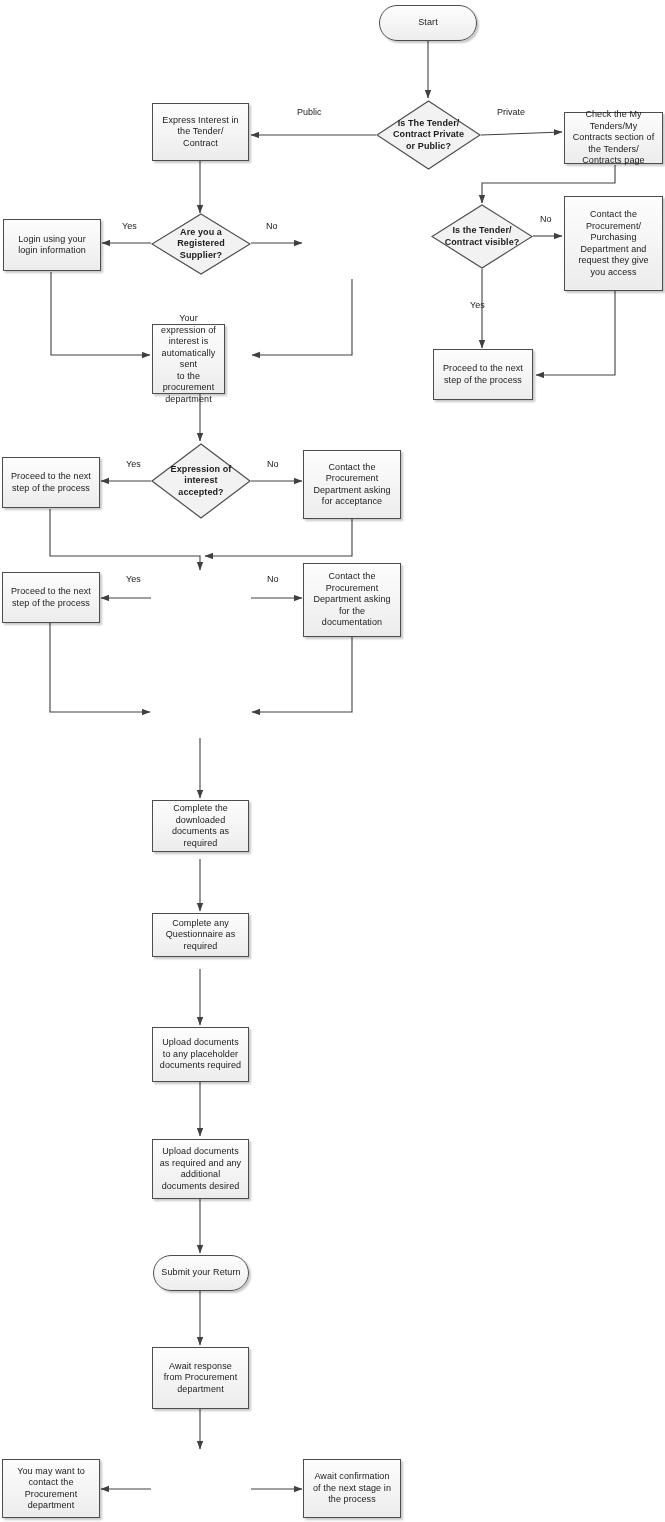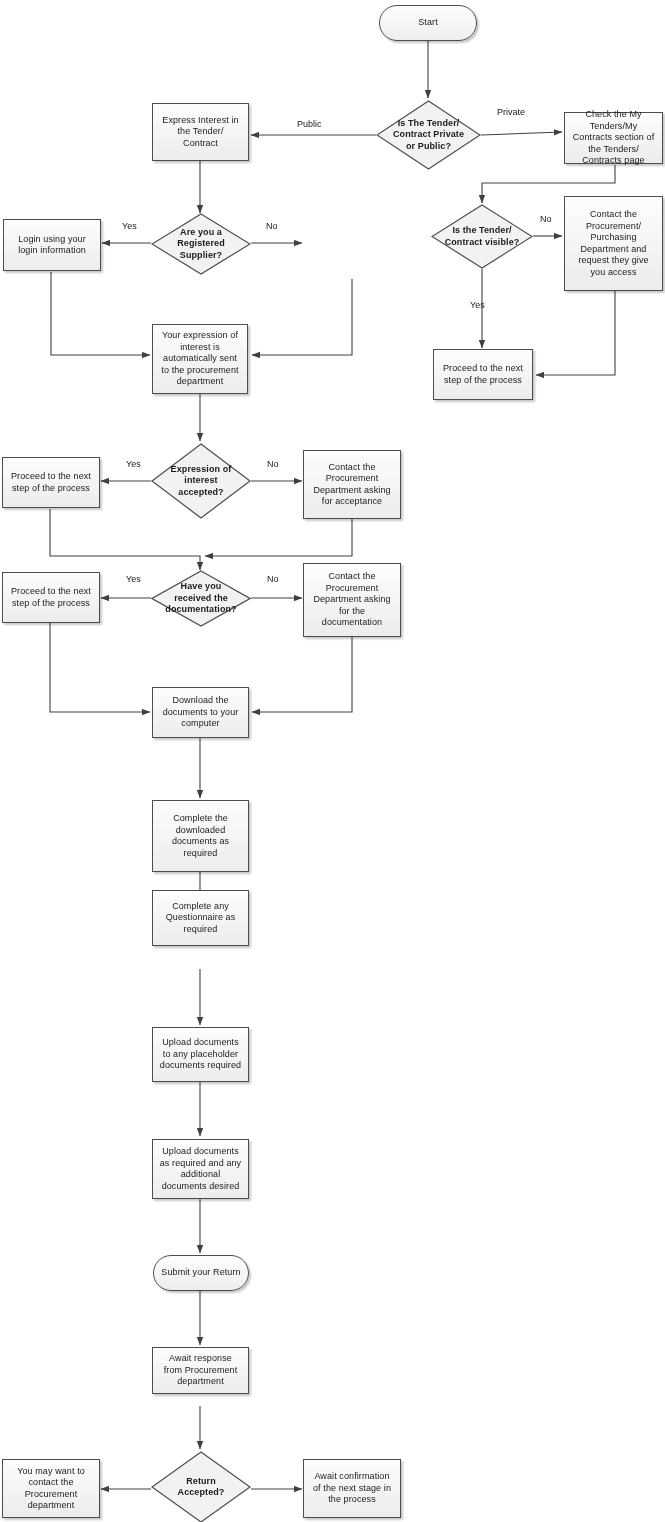--- a/index.html
+++ b/index.html
@@ -215,21 +215,21 @@
 Registered
 Supplier?</span>
   </div>
 
   <div class="node proc" style="left:3px; top:219px; width:98px; height:52px;">
     <span class="label">Login using your
 login information</span>
   </div>
 
 
-  <div class="node proc" style="left:152px; top:324px; width:96px; height:70px;">
+  <div class="node proc" style="left:152px; top:324px; width:73px; height:70px;">
     <span class="label">Your expression of
 interest is
 automatically sent
 to the procurement
 department</span>
   </div>
 
   <div class="node dec" style="left:151px; top:443px; width:100px; height:76px;">
     <svg class="diamond-svg" viewBox="0 0 100 76" preserveAspectRatio="none">
       <polygon points="50,1 99,38 50,75 1,38" fill="#f2f2f2" stroke="#4d4d4d" stroke-width="1.2"></polygon>
@@ -244,56 +244,43 @@
 step of the process</span>
   </div>
 
   <div class="node proc" style="left:303px; top:450px; width:98px; height:69px;">
     <span class="label">Contact the
 Procurement
 Department asking
 for acceptance</span>
   </div>
 
-  <div class="node dec" style="left:151px; top:570px; width:100px; height:57px;">
-    <svg class="diamond-svg" viewBox="0 0 100 57" preserveAspectRatio="none">
-      <polygon points="50,1 99,28.5 50,56 1,28.5" fill="#f2f2f2" stroke="#4d4d4d" stroke-width="1.2"></polygon>
-    </svg>
-    <span class="label">Have you
-received the
-documentation?</span>
-  </div>
 
   <div class="node proc" style="left:2px; top:572px; width:98px; height:51px;">
     <span class="label">Proceed to the next
 step of the process</span>
   </div>
 
   <div class="node proc" style="left:303px; top:563px; width:98px; height:74px;">
     <span class="label">Contact the
 Procurement
 Department asking
 for the
 documentation</span>
   </div>
 
-  <div class="node proc" style="left:152px; top:687px; width:97px; height:51px;">
-    <span class="label">Download the
-documents to your
-computer</span>
-  </div>
-
-  <div class="node proc" style="left:152px; top:800px; width:97px; height:72px;">
+
+  <div class="node proc" style="left:152px; top:800px; width:97px; height:52px;">
     <span class="label">Complete the
 downloaded
 documents as
 required</span>
   </div>
 
-  <div class="node proc" style="left:152px; top:890px; width:97px; height:56px;">
+  <div class="node proc" style="left:152px; top:913px; width:97px; height:44px;">
     <span class="label">Complete any
 Questionnaire as
 required</span>
   </div>
 
   <div class="node proc" style="left:152px; top:1027px; width:97px; height:55px;">
     <span class="label">Upload documents
 to any placeholder
 documents required</span>
   </div>
@@ -302,48 +289,41 @@
     <span class="label">Upload documents
 as required and any
 additional
 documents desired</span>
   </div>
 
   <div class="node term" style="left:153px; top:1255px; width:96px; height:36px;">
     <span class="label">Submit your Return</span>
   </div>
 
-  <div class="node proc" style="left:152px; top:1347px; width:97px; height:47px;">
+  <div class="node proc" style="left:152px; top:1347px; width:97px; height:62px;">
     <span class="label">Await response
 from Procurement
 department</span>
   </div>
 
-  <div class="node dec" style="left:151px; top:1451px; width:100px; height:72px;">
-    <svg class="diamond-svg" viewBox="0 0 100 72" preserveAspectRatio="none">
-      <polygon points="50,1 99,36 50,71 1,36" fill="#f2f2f2" stroke="#4d4d4d" stroke-width="1.2"></polygon>
-    </svg>
-    <span class="label">Return
-Accepted?</span>
-  </div>
 
   <div class="node proc" style="left:2px; top:1459px; width:98px; height:59px;">
     <span class="label">You may want to
 contact the
 Procurement
 department</span>
   </div>
 
   <div class="node proc" style="left:303px; top:1459px; width:98px; height:59px;">
     <span class="label">Await confirmation
 of the next stage in
 the process</span>
   </div>
 
-  <div class="edge-label" style="left:297px; top:119px;">Public</div>
+  <div class="edge-label" style="left:297px; top:107px;">Public</div>
   <div class="edge-label" style="left:497px; top:107px;">Private</div>
   <div class="edge-label" style="left:540px; top:214px;">No</div>
   <div class="edge-label" style="left:470px; top:300px;">Yes</div>
   <div class="edge-label" style="left:122px; top:221px;">Yes</div>
   <div class="edge-label" style="left:266px; top:221px;">No</div>
   <div class="edge-label" style="left:126px; top:459px;">Yes</div>
   <div class="edge-label" style="left:267px; top:459px;">No</div>
   <div class="edge-label" style="left:126px; top:574px;">Yes</div>
   <div class="edge-label" style="left:267px; top:574px;">No</div>
 

